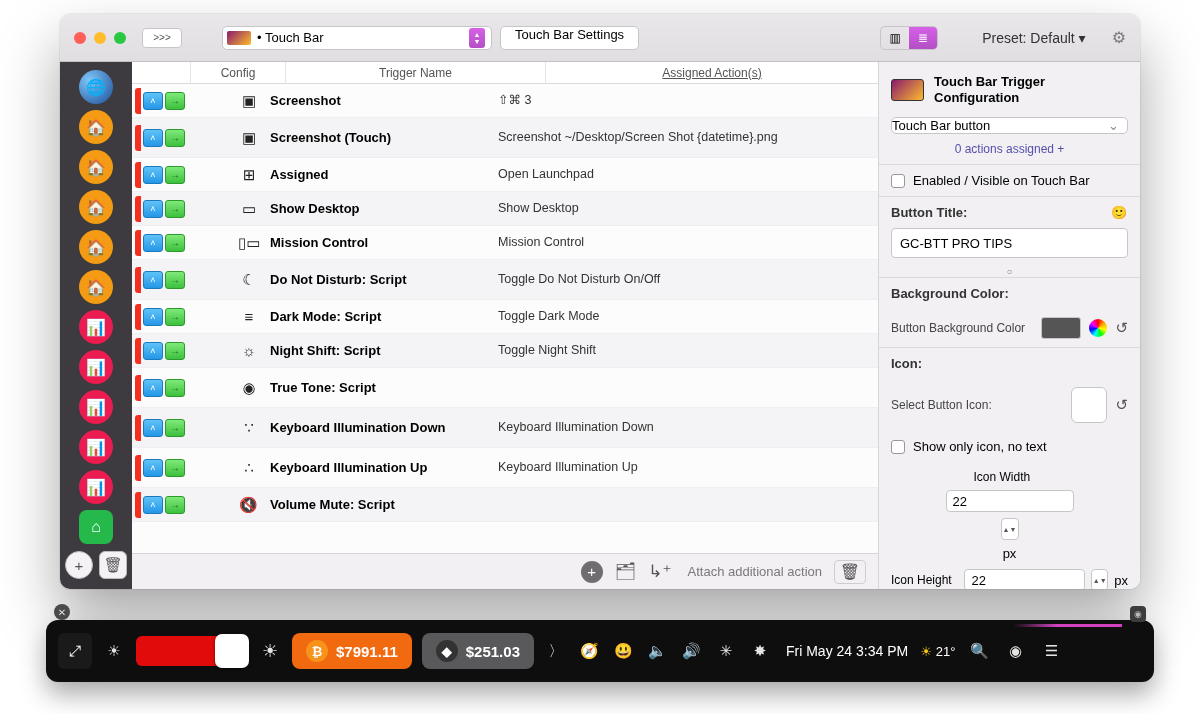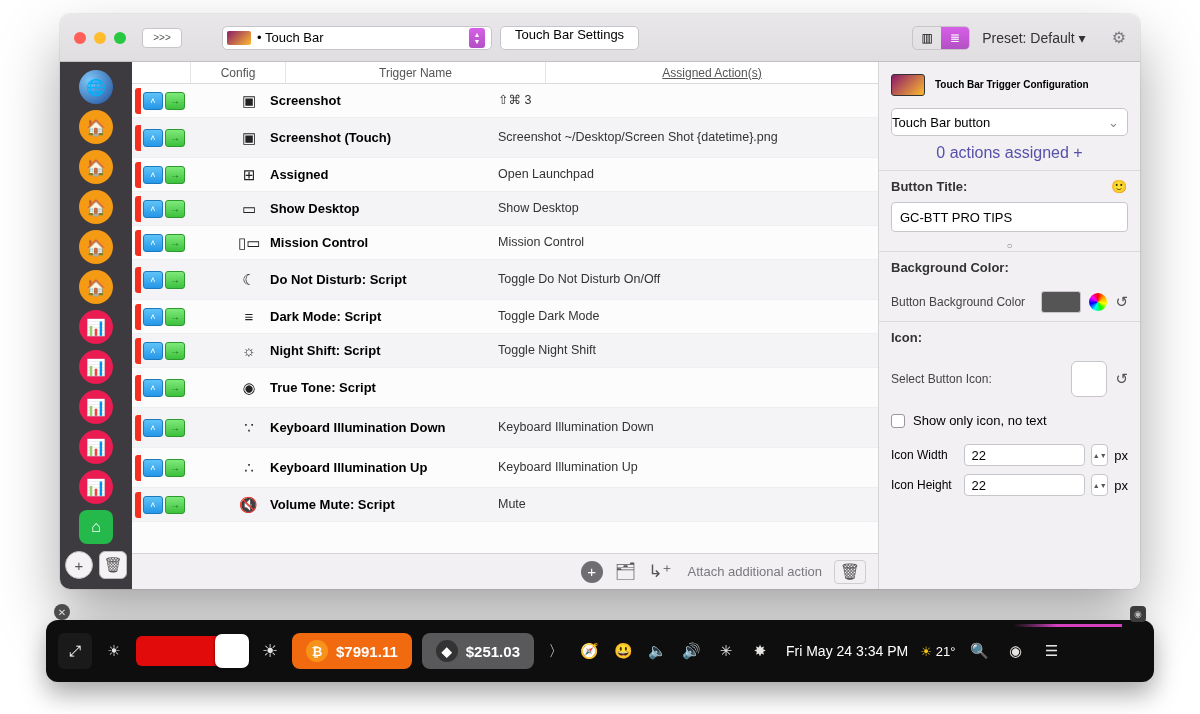--- a/index.html
+++ b/index.html
@@ -24,21 +24,21 @@
     height: 24px; width: 270px; background:#fff; border:1px solid #c7c5c9;
     border-radius:5px; display:flex; align-items:center; padding:0 6px 0 4px; font-size:13px; gap:6px;
   }
   .tb-chip { width:24px; height:14px; background:linear-gradient(135deg,#8b1a6b,#fdbb2d); border-radius:2px; }
   .dropdown-main .spacer{flex:1;}
   .dd-arrows{width:16px;height:20px;background:linear-gradient(#d760e8,#b34fc4);border-radius:3px;display:flex;flex-direction:column;align-items:center;justify-content:center;color:#fff;font-size:7px;line-height:7px;}
   .settingsbtn { height:24px; padding:0 14px; background:#fff; border:1px solid #c7c5c9; border-radius:5px; font-size:13px; }
   .seg { margin-left:auto; display:flex; border:1px solid #c7c5c9; border-radius:5px; overflow:hidden; height:24px; }
   .seg div{width:28px;display:flex;align-items:center;justify-content:center;font-size:12px;}
   .seg .sel{background:linear-gradient(#d760e8,#b34fc4);color:#fff;}
-  .preset { font-size:14px; margin-left:4px; font-weight:500; color:#333; }
+  .preset { font-size:14px; margin-left:36px; font-weight:500; color:#333; }
   .gear { color:#7c7a80; margin-left:18px; font-size:16px; }
 
   
   .content { position:absolute; top:48px; bottom:0; left:0; right:0; display:flex; }
   .sidebar { width:72px; background:#3d3b3f; display:flex; flex-direction:column; align-items:center; gap:6px; padding-top:8px; }
   .sb-icon { width:34px; height:34px; border-radius:50%; display:flex; align-items:center; justify-content:center; font-size:16px; color:#fff; }
   .sb-globe { background:radial-gradient(circle at 30% 30%, #7ec6f7 0%, #1e4f9b 100%); }
   .sb-home { background:#f59a15; }
   .sb-chart { background:#ea1c52; }
   .sb-green { background:#25b84b; border-radius:8px; }
@@ -68,23 +68,23 @@
   .bottom-bar{height:36px;border-top:1px solid #d6d4d8;background:#f2f0f3;display:flex;align-items:center;gap:12px;padding:0 12px;}
   .plusround{width:22px;height:22px;border-radius:50%;background:#6f6d72;color:#fff;display:flex;align-items:center;justify-content:center;font-size:15px;}
   .tb-btn{color:#565459;font-size:17px;}
   .attach-extra{color:#7a787d;font-size:13px; margin-left:4px;}
   .trashbox{width:32px;height:24px;border:1px solid #cfcdd1;border-radius:4px;display:flex;align-items:center;justify-content:center;color:#555;margin-left:auto;}
 
   
   .inspector{ width:262px; border-left:1px solid #d6d4d8; background:#f2f0f3; display:flex; flex-direction:column; font-size:13px; }
   .insp-head{display:flex;gap:10px;align-items:center;padding:12px;}
   .insp-chip{width:34px;height:22px;background:linear-gradient(135deg,#8b1a6b,#fdbb2d);border-radius:3px;border:1px solid #333;}
-  .insp-title{font-weight:700;font-size:10px;line-height:1.2;}
+  .insp-title{font-weight:700;font-size:13px;line-height:1.2;}
   .insp-dd{margin:0 12px;height:28px;border:1px solid #c7c5c9;border-radius:5px;background:#fff;display:flex;align-items:center;justify-content:center;}
-  .insp-link{text-align:center;color:#5550aa;font-size:16px;margin:8px 12px;}
+  .insp-link{text-align:center;color:#5550aa;font-size:12px;margin:8px 12px;}
   .insp-row{padding:8px 12px;display:flex;align-items:center;gap:8px;}
   .insp-sep{border-top:1px solid #dcd9de;}
   .cbox{width:14px;height:14px;border:1px solid #9a979d;border-radius:3px;background:#fff;}
   .slabel{font-weight:700;color:#333;}
   .fld{height:30px;border:1px solid #c7c5c9;border-radius:4px;background:#fff;padding:0 8px;display:flex;align-items:center;flex:1;}
   .smallfld{height:22px;width:128px;border:1px solid #c7c5c9;border-radius:4px;background:#fff;padding:0 6px;display:flex;align-items:center;}
   .stepper{width:18px;height:22px;border:1px solid #c7c5c9;border-radius:4px;background:#fff;display:flex;flex-direction:column;align-items:center;justify-content:center;font-size:7px;color:#555;}
   .colorwell{width:40px;height:22px;border:1px solid #c7c5c9;border-radius:3px;background:#555;}
   .colorwheel{width:18px;height:18px;border-radius:50%;background:conic-gradient(red,orange,yellow,lime,cyan,blue,magenta,red);}
   .revert{color:#555;font-size:15px;}
@@ -342,21 +342,20 @@
                 <div class="bar-red"></div>
                 <div class="chip-blue">˄</div>
                 <div class="chip-green">→</div>
               </div>
             </div>
             <div style="width:40px"></div>
             <div class="c3">
               <span class="ticon">🔇</span>
               <span class="ttext">Volume Mute: Script</span>
             </div>
-            <div class="c4">Mute</div>
           </div>
         </div>
       <div class="bottom-bar">
         <div style="flex:1"></div>
         <div class="plusround">+</div>
         <span class="tb-btn">🗂</span>
         <span class="tb-btn">↳⁺</span>
         <span class="attach-extra">Attach additional action</span>
         <div class="trashbox">🗑</div>
       </div>
@@ -366,20 +365,24 @@
       <div class="insp-head">
         <div class="insp-chip"></div>
         <div class="insp-title">Touch Bar Trigger Configuration</div>
       </div>
       <div class="insp-dd">
         <span>Touch Bar button</span>
         <span style="margin-left:auto;padding:0 8px;color:#888;">⌄</span>
       </div>
       <div class="insp-link">0 actions assigned +</div>
 
+      <div class="insp-row insp-sep">
+        <div class="cbox"></div>
+        <span>Enabled / Visible on Touch Bar</span>
+      </div>
 
       <div class="insp-row insp-sep" style="justify-content:space-between;gap:44px;">
         <span class="slabel">Button Title:</span>
         <span>🙂</span>
       </div>
       <div class="insp-row" style="padding-top:0;">
         <div class="fld">
             <span>GC-BTT PRO TIPS</span>
           </div>
       </div>
@@ -402,21 +405,21 @@
         <span style="flex:1;font-size:12px;color:#444;">Select Button Icon:</span>
         <div class="iconwell"></div>
         <span class="revert">↺</span>
       </div>
 
       <div class="insp-row">
         <div class="cbox"></div>
         <span>Show only icon, no text</span>
       </div>
 
-      <div class="insp-row" style="gap:6px;">
+      <div class="insp-row" style="gap:6px;flex-direction:column;">
         <span style="width:72px;font-size:12px;">Icon Width</span>
         <div class="smallfld">
             <span>22</span>
           </div>
         <div class="stepper">▲▼</div>
         <span>px</span>
       </div>
       <div class="insp-row" style="gap:6px;padding-top:0;">
         <span style="width:72px;font-size:12px;">Icon Height</span>
         <div class="smallfld">

